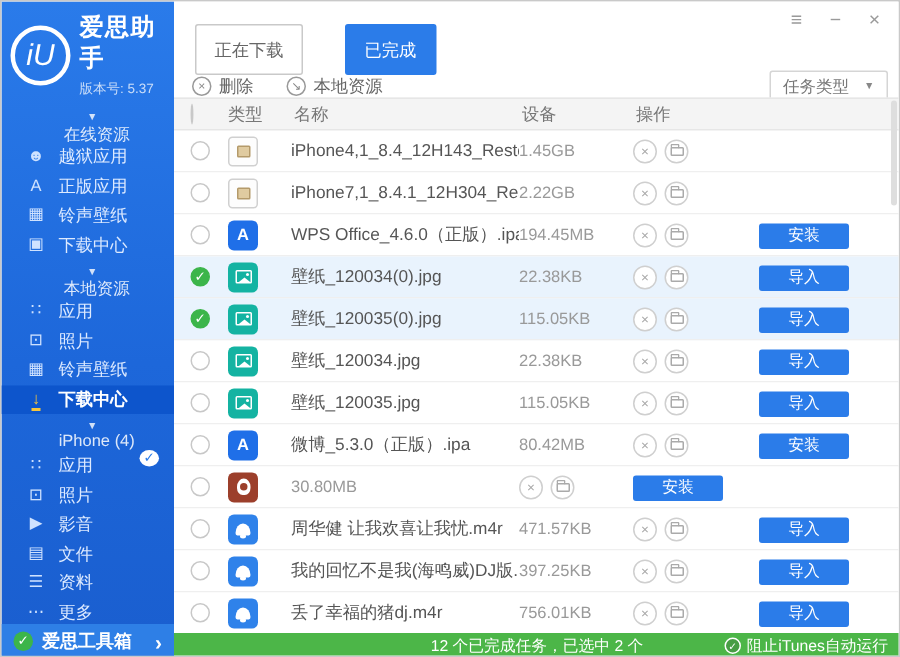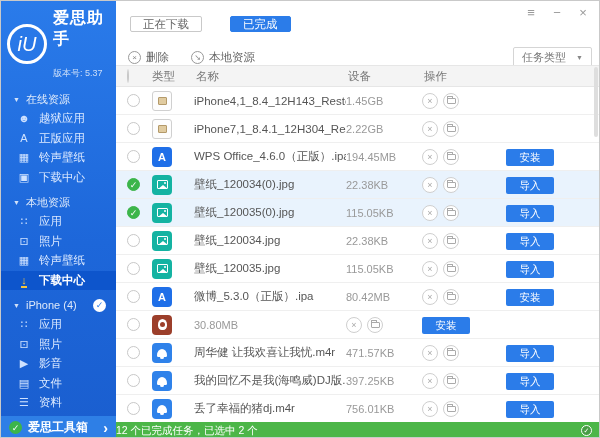--- a/index.html
+++ b/index.html
@@ -10,25 +10,25 @@
 
   
   .sidebar { position:absolute; left:0; top:0; width:115px; height:438px;
     background:linear-gradient(180deg,#2a7bea 0%,#1d67da 55%,#1a5ecf 100%); color:#eaf2ff; }
   .logo-area { display:flex; align-items:center; padding:7px 4px 4px 6px; }
   .logo-circle { width:40px; height:40px; border:3px solid #fff; border-radius:50%;
     display:flex; align-items:center; justify-content:center; flex:none;
     font-weight:normal; font-style:italic; font-size:20px; color:#fff; }
   .logo-text { margin-left:6px; }
   .brand { font-size:16px; font-weight:bold; color:#fff; letter-spacing:1px; }
-  .version { font-size:9px; color:rgba(255,255,255,.75); margin-top:17px; }
+  .version { font-size:9px; color:rgba(255,255,255,.75); margin-top:3px; }
   .side-nav { margin-top:4px; }
   .side-section { margin-top:5px; }
   .side-header { height:20px; display:flex; align-items:center; padding-left:12px;
-    font-size:11px; color:rgba(255,255,255,.85); }
+    font-size:11px; color:rgba(255,255,255,.85);flex-direction:column; }
   .side-header .tri { font-size:7px; margin-right:6px; color:rgba(255,255,255,.8); }
   .side-header .badge { margin-left:auto; margin-right:10px; width:13px; height:13px;
     background:#fff; color:#2b7ce9; border-radius:50%; font-size:9px; font-weight:bold;
     display:flex; align-items:center; justify-content:center; }
   .side-item { height:19.5px; display:flex; align-items:center; padding-left:16px;
     font-size:11.5px; color:#ddeaff; cursor:default; }
   .side-item .g { width:14px; margin-right:8px; font-size:11px; text-align:center;
     color:#cfe2ff; line-height:1; }
   .side-item.active { background:#0d55cc; color:#fff; font-weight:bold; }
   .side-item.active .g { color:#f6c53d; }
@@ -41,21 +41,21 @@
     margin-right:6px; font-weight:bold; flex:none; }
   .side-footer .chev { margin-left:auto; font-size:14px; color:#fff; }
 
   
   .main { position:absolute; left:115px; top:0; width:484px; height:438px; background:#fff; }
   .win-controls { position:absolute; top:4px; right:10px; display:flex; gap:12px;
     color:#9a9a9a; font-size:13px; }
   .win-controls span { cursor:default; width:14px; text-align:center; }
 
   .tabs { position:absolute; top:15px; left:14px; display:flex; gap:8px; }
-  .tab { height:16px; padding:0 12px; font-size:11.5px; display:flex; align-items:center;
+  .tab { height:34px; padding:0 12px; font-size:11.5px; display:flex; align-items:center;
     border-radius:2px; cursor:default; }
   .tab.inactive { background:#fff; border:1px solid #c9c9c9; color:#666; }
   .tab.active { background:#2b7ce9; border:1px solid #2b7ce9; color:#fff;margin-left:20px; }
 
   .toolbar { position:absolute; top:46px; left:12px; right:8px; height:20px;
     display:flex; align-items:center; font-size:11.5px; color:#666; }
   .tool-item { display:flex; align-items:center; margin-right:22px; cursor:default; }
   .tool-item .ci { width:13px; height:13px; border:1px solid #999; border-radius:50%;
     display:flex; align-items:center; justify-content:center; font-size:8px;
     color:#888; margin-right:5px; }
@@ -101,30 +101,30 @@
     background:#fff; border-radius:50%; }
   .fname { font-size:11.5px; color:#555; white-space:nowrap; overflow:hidden; }
   .fsize { font-size:11px; color:#999; }
   .ops { display:flex; gap:5px; }
   .op-circle { width:16px; height:16px; border:1px solid #cfcfcf; border-radius:50%;
     display:flex; align-items:center; justify-content:center; font-size:9px; color:#aaa;
     background:#fff; cursor:default; }
   .mini-folder { width:9px; height:6px; border:1px solid #aaa; border-radius:1px; position:relative; }
   .mini-folder::before { content:''; position:absolute; top:-3px; left:-1px; width:4px; height:2px;
     border:1px solid #aaa; border-bottom:none; border-radius:1px 1px 0 0; }
-  .act-btn { width:48px; height:17px; background:#2b7ce9; color:#fff; border:none;
+  .act-btn { width:60px; height:17px; background:#2b7ce9; color:#fff; border:none;
     border-radius:2px; font-size:10.5px; font-family:Liberation Mono, monospace; cursor:default; }
 
   .scrollbar { position:absolute; right:2px; top:66px; width:4px; height:352px; background:transparent; }
   .scroll-thumb { width:4px; height:70px; background:#dedede; border-radius:2px; }
 
   
   .statusbar { position:absolute; left:0; right:0; bottom:0; height:17px; background:#4cb648;
     color:#fff; font-size:10.5px; display:flex; align-items:center; }
-  .statusbar .summary { position:absolute; left:0; right:0; text-align:left; }
+  .statusbar .summary { position:absolute; left:0; right:0; text-align:center; }
   .statusbar .itunes { position:absolute; right:8px; display:flex; align-items:center; gap:4px; }
   .statusbar .sb-check { width:11px; height:11px; border:1px solid #fff; border-radius:50%;
     background:#2f2f2f00; display:flex; align-items:center; justify-content:center;
     font-size:7px; background:#3a3a3a33; }
 </style>
 </head>
 <body>
 
 <div class="window">
 
@@ -483,17 +483,18 @@
       </div>
 
     <div class="scrollbar">
       <div class="scroll-thumb"></div>
     </div>
 
     <div class="statusbar">
       <span class="summary">12 个已完成任务，已选中 2 个</span>
       <span class="itunes">
         <span class="sb-check">✓</span>
+        <span>阻止iTunes自动运行</span>
       </span>
     </div>
 
   </div>
 </div>
 
 </body></html>

